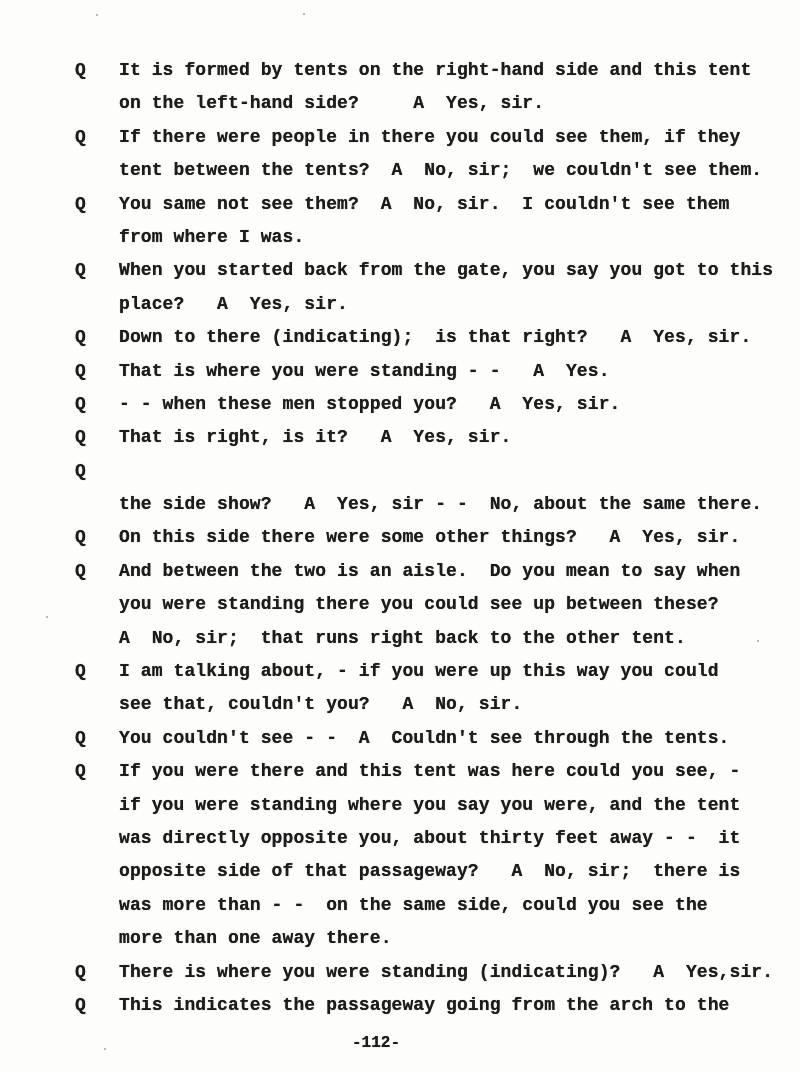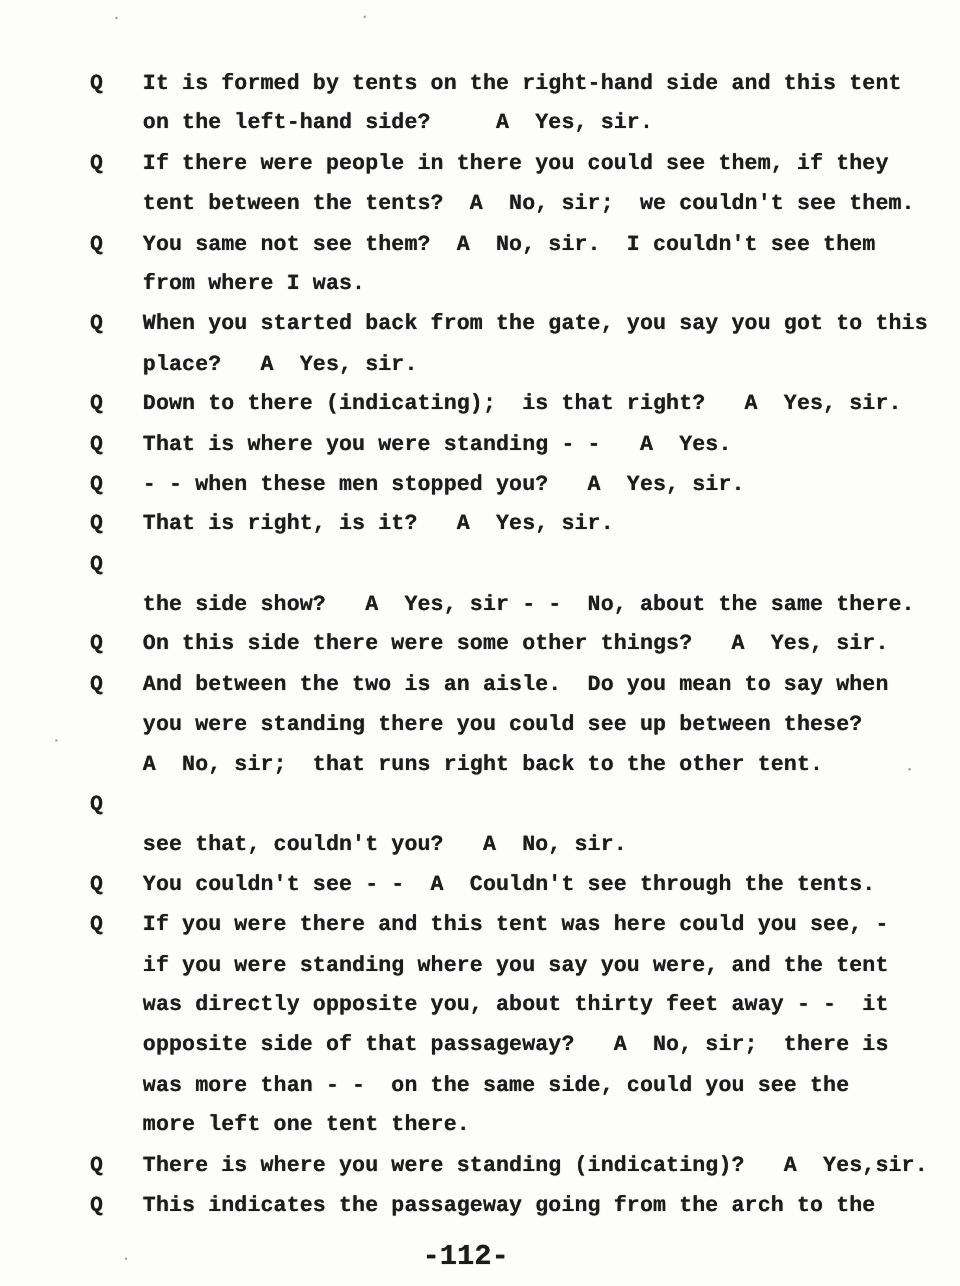--- a/index.html
+++ b/index.html
@@ -46,21 +46,21 @@
     flex: 0 0 35px;
   }
   .txt {
     white-space: pre;
     margin-left: 9px;
   }
   .page-number {
     position: absolute;
     top: 1034px;
     left: 352px;
-    font-size: 24px;
+    font-size: 16px;
     font-weight: 700;
     text-shadow: 0 0 0.7px rgba(20,20,20,0.85);
     white-space: pre;
   }
   .speck {
     position: absolute;
     background: #555;
     border-radius: 50%;
     opacity: 0.55;
   }
@@ -86,29 +86,29 @@
       <div class="line"><span class="q-col">Q</span><span class="txt">Down to there (indicating);  is that right?   A  Yes, sir.</span></div>
       <div class="line"><span class="q-col">Q</span><span class="txt">That is where you were standing - -   A  Yes.</span></div>
       <div class="line"><span class="q-col">Q</span><span class="txt">- - when these men stopped you?   A  Yes, sir.</span></div>
       <div class="line"><span class="q-col">Q</span><span class="txt">That is right, is it?   A  Yes, sir.</span></div>
       <div class="line"><span class="q-col">Q</span></div>
       <div class="line"><span class="q-col"></span><span class="txt">the side show?   A  Yes, sir - -  No, about the same there.</span></div>
       <div class="line"><span class="q-col">Q</span><span class="txt">On this side there were some other things?   A  Yes, sir.</span></div>
       <div class="line"><span class="q-col">Q</span><span class="txt">And between the two is an aisle.  Do you mean to say when</span></div>
       <div class="line"><span class="q-col"></span><span class="txt">you were standing there you could see up between these?</span></div>
       <div class="line"><span class="q-col"></span><span class="txt">A  No, sir;  that runs right back to the other tent.</span></div>
-      <div class="line"><span class="q-col">Q</span></div>
+      <div class="line"><span class="q-col">Q</span><span class="txt">I am talking about, - if you were up this way you could</span></div>
       <div class="line"><span class="q-col"></span><span class="txt">see that, couldn't you?   A  No, sir.</span></div>
       <div class="line"><span class="q-col">Q</span><span class="txt">You couldn't see - -  A  Couldn't see through the tents.</span></div>
       <div class="line"><span class="q-col">Q</span><span class="txt">If you were there and this tent was here could you see, -</span></div>
       <div class="line"><span class="q-col"></span><span class="txt">if you were standing where you say you were, and the tent</span></div>
       <div class="line"><span class="q-col"></span><span class="txt">was directly opposite you, about thirty feet away - -  it</span></div>
       <div class="line"><span class="q-col"></span><span class="txt">opposite side of that passageway?   A  No, sir;  there is</span></div>
       <div class="line"><span class="q-col"></span><span class="txt">was more than - -  on the same side, could you see the</span></div>
-      <div class="line"><span class="q-col"></span><span class="txt">more left one tent there.</span></div>
+      <div class="line"><span class="q-col"></span><span class="txt">more than one away there.</span></div>
       <div class="line"><span class="q-col">Q</span><span class="txt">There is where you were standing (indicating)?   A  Yes,sir.</span></div>
       <div class="line"><span class="q-col">Q</span><span class="txt">This indicates the passageway going from the arch to the</span></div>
     </div>
 
   <div class="page-number">-112-</div>
 
   <span class="speck s1"></span>
   <span class="speck s2"></span>
   <span class="speck s3"></span>
   <span class="speck s4"></span>

